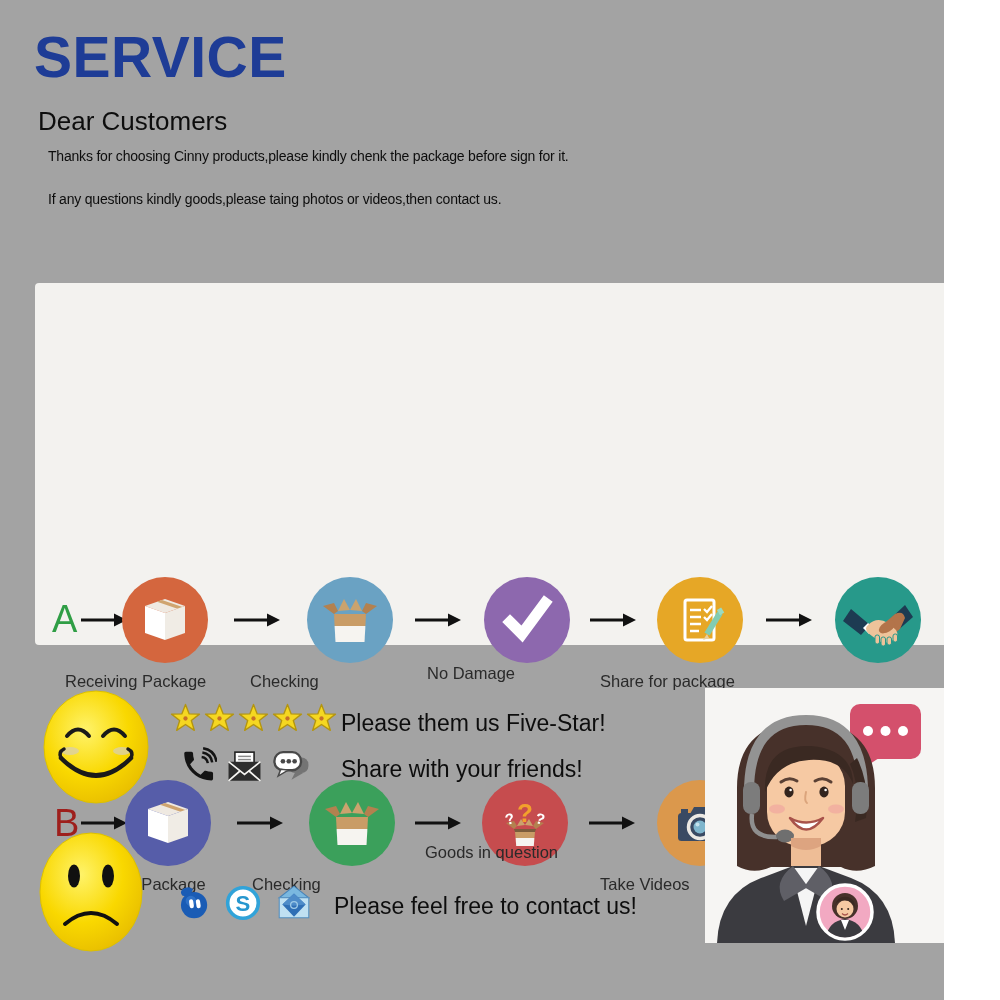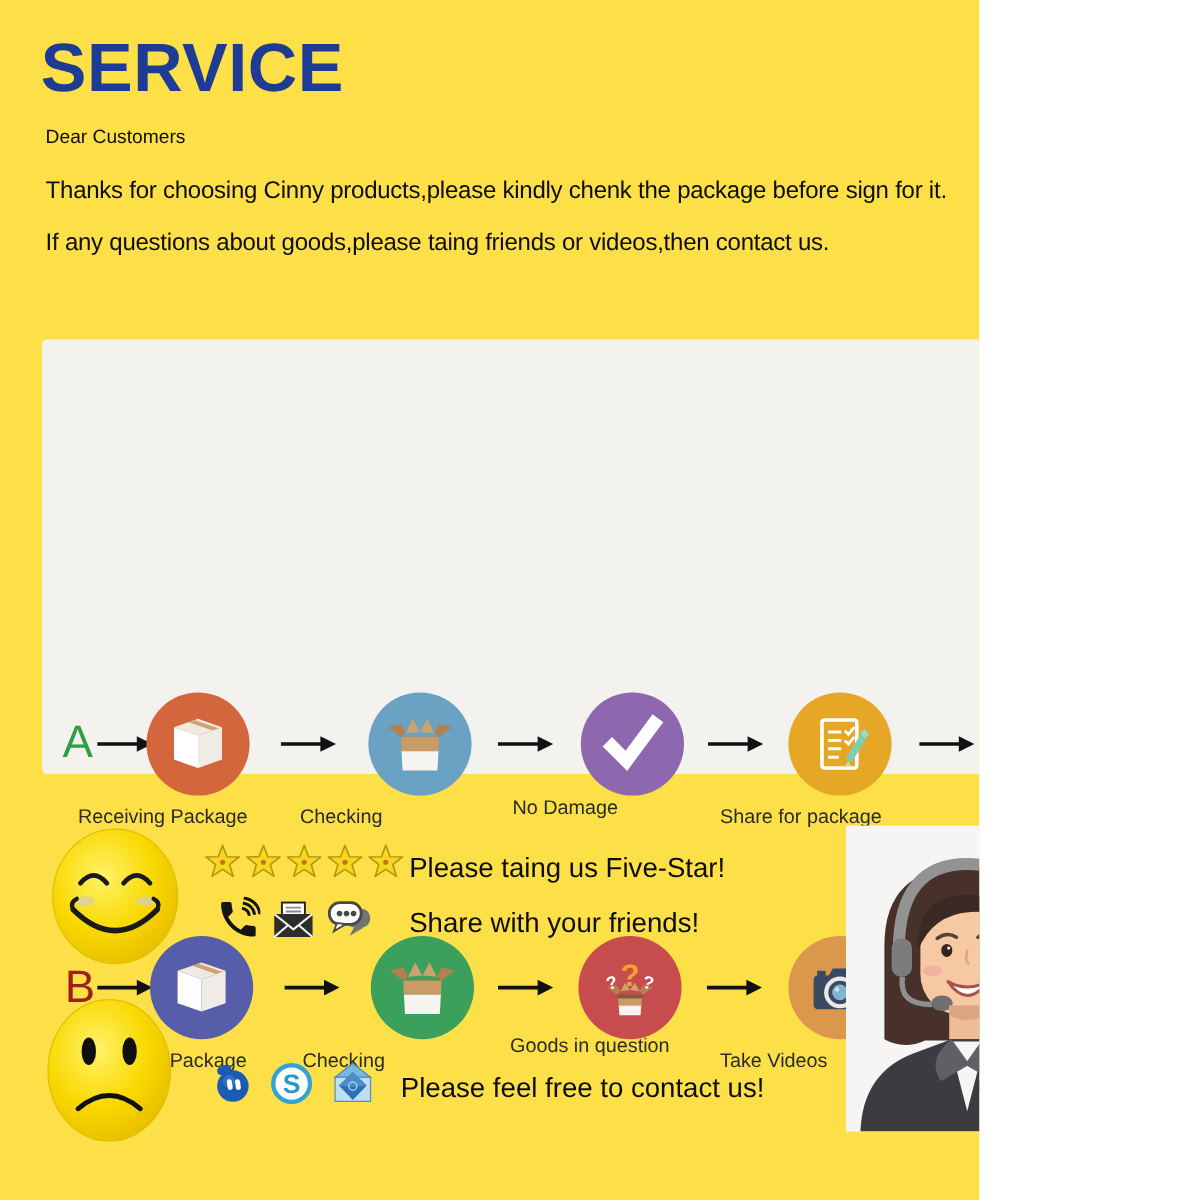--- a/index.html
+++ b/index.html
@@ -1,22 +1,22 @@
 <!DOCTYPE html>
 <html><head>
 <meta charset="utf-8">
 <style>
   html,body{margin:0;padding:0;background:#ffffff;}
-  #stage{position:relative;width:816px;height:1000px;background:#fde047;overflow:hidden;
+  #stage{position:relative;width:944px;height:1000px;background:#a3a3a3;overflow:hidden;
          font-family:"Liberation Sans","DejaVu Sans",sans-serif;color:#111;}
   .abs{position:absolute;}
   
   .title{left:34px;top:24px;font-size:57px;font-weight:700;color:#1e3c96;letter-spacing:0.5px;}
-  .greeting{left:38px;top:106px;font-size:16px;color:#0d0d0d;}
-  .para{left:38px;font-size:20px;color:#0d0d0d;letter-spacing:-0.2px;white-space:nowrap;}
+  .greeting{left:38px;top:106px;font-size:26px;color:#0d0d0d;}
+  .para{left:48px;font-size:14px;color:#0d0d0d;letter-spacing:-0.2px;white-space:nowrap;}
   .p1{top:148px;}.p2{top:191px;}.p3{top:233px;}
   
   .panel{left:35px;top:283px;width:930px;height:362px;background:#f3f2ef;border-radius:4px;}
   .rowletter{font-size:38px;line-height:38px;font-weight:400;}
   .letter-a{left:17px;top:317px;color:#2f9e45;}
   .letter-b{left:19px;top:521px;color:#9e1f1c;}
   .circle{width:86px;height:86px;border-radius:50%;}
   .circle svg{position:absolute;left:0;top:0;}
   .step-label{width:200px;text-align:left;font-size:16.5px;color:#2a2a2a;line-height:21px;white-space:pre-line;}
   
@@ -26,21 +26,21 @@
   .agent-panel{left:705px;top:688px;width:258px;height:255px;background:#f6f5f3;}
 </style>
 </head>
 <body>
 
 <div id="stage">
 
   <div class="abs title">SERVICE</div>
   <div class="abs greeting">Dear Customers</div>
   <div class="abs para p1">Thanks for choosing Cinny products,please kindly chenk the package before sign for it.</div>
-  <div class="abs para p2">If any questions about goods,please taing friends or videos,then contact us.</div>
+  <div class="abs para p2">If any questions kindly goods,please taing photos or videos,then contact us.</div>
 
   <div class="abs panel">
 
     <div class="abs rowletter letter-a">A</div>
 
     <svg class="abs" style="left:46px;top:329px" width="46" height="16">
         <line x1="0" y1="8" x2="35" y2="8" stroke="#111" stroke-width="3"></line>
         <polygon points="33,1.5 46,8 33,14.5" fill="#111"></polygon>
       </svg>
 
@@ -213,21 +213,21 @@
           <path d="M28,52 Q32,40 43,40 Q54,40 58,52 L58,57 L28,57 Z" fill="#4aa3b8"></path>
           <polygon points="39,40 43,46 47,40" fill="#ffffff"></polygon>
           <polygon points="29,46 57,46 60,58 26,58" fill="#99a1ab"></polygon>
           <circle cx="43" cy="52.5" r="2.8" fill="#ffffff"></circle>
           <polygon points="24,58 62,58 64,62 22,62" fill="#b8bec6"></polygon>
         </svg>
     </div>
 
     <div class="abs step-label" style="left:33px;top:591px">Receving Package</div>
     <div class="abs step-label" style="left:217px;top:591px">Checking</div>
-    <div class="abs step-label" style="left:390px;top:579px">Goods in question</div>
+    <div class="abs step-label" style="left:390px;top:559px">Goods in question</div>
     <div class="abs step-label" style="left:565px;top:591px">Take Videos</div>
     <div class="abs step-label" style="left:751px;top:591px">Confirm problem,
 refund money</div>
   </div>
 
   <svg class="abs" style="left:40px;top:688px" width="112" height="118" viewBox="0 0 112 118">
     <defs>
         <radialGradient id="sun1" cx="40%" cy="35%" r="75%">
           <stop offset="0%" stop-color="#fff36a"></stop>
           <stop offset="55%" stop-color="#f9d800"></stop>
@@ -259,21 +259,21 @@
       </svg>
     <svg width="31" height="31" viewBox="0 0 32 32">
         <path d="M16 1.5 L19.8 11.3 L30.4 11.5 L22 18 L25.1 28.2 L16 22.2 L6.9 28.2 L10 18 L1.6 11.5 L12.2 11.3 Z" fill="#f5d721" stroke="#b4950f" stroke-width="1.4" stroke-linejoin="round"></path>
         <circle cx="16" cy="16" r="2.2" fill="#b5442c" opacity="0.7"></circle>
       </svg>
     <svg width="31" height="31" viewBox="0 0 32 32">
         <path d="M16 1.5 L19.8 11.3 L30.4 11.5 L22 18 L25.1 28.2 L16 22.2 L6.9 28.2 L10 18 L1.6 11.5 L12.2 11.3 Z" fill="#f5d721" stroke="#b4950f" stroke-width="1.4" stroke-linejoin="round"></path>
         <circle cx="16" cy="16" r="2.2" fill="#b5442c" opacity="0.7"></circle>
       </svg>
   </div>
-  <div class="abs bigmsg" style="left:341px;top:710px">Please taing us Five-Star!</div>
+  <div class="abs bigmsg" style="left:341px;top:710px">Please them us Five-Star!</div>
 
   <div class="abs icon-row" style="left:179px;top:747px;gap:9px">
     <svg width="38" height="38" viewBox="0 0 26 26">
         <path d="M7.6,11.8c1.6,3.1 4.1,5.6 7.2,7.2l2.4-2.4c0.3-0.3 0.7-0.4 1.1-0.3c1.2,0.4 2.5,0.6 3.9,0.6 c0.6,0 1.1,0.5 1.1,1.1v3.8c0,0.6-0.5,1.1-1.1,1.1C11.9,22.9 3.6,14.6 3.6,4.3c0-0.6 0.5-1.1 1.1-1.1h3.8 c0.6,0 1.1,0.5 1.1,1.1c0,1.4 0.2,2.7 0.6,3.9c0.1,0.4 0,0.8-0.3,1.1L7.6,11.8z" fill="#141414"></path>
         <path d="M15.5,6.8 q3.6,0.5 4.2,4.2" stroke="#141414" stroke-width="1.7" fill="none"></path>
         <path d="M16,3.8 q5.8,0.9 6.7,6.7" stroke="#141414" stroke-width="1.7" fill="none"></path>
         <path d="M16.5,0.9 q8,1.3 9.2,9.2" stroke="#141414" stroke-width="1.7" fill="none"></path>
       </svg>
     <svg width="37" height="33" viewBox="0 0 34 31">
         <rect x="8" y="2" width="18" height="13" fill="#ffffff" stroke="#222" stroke-width="1.5"></rect>

